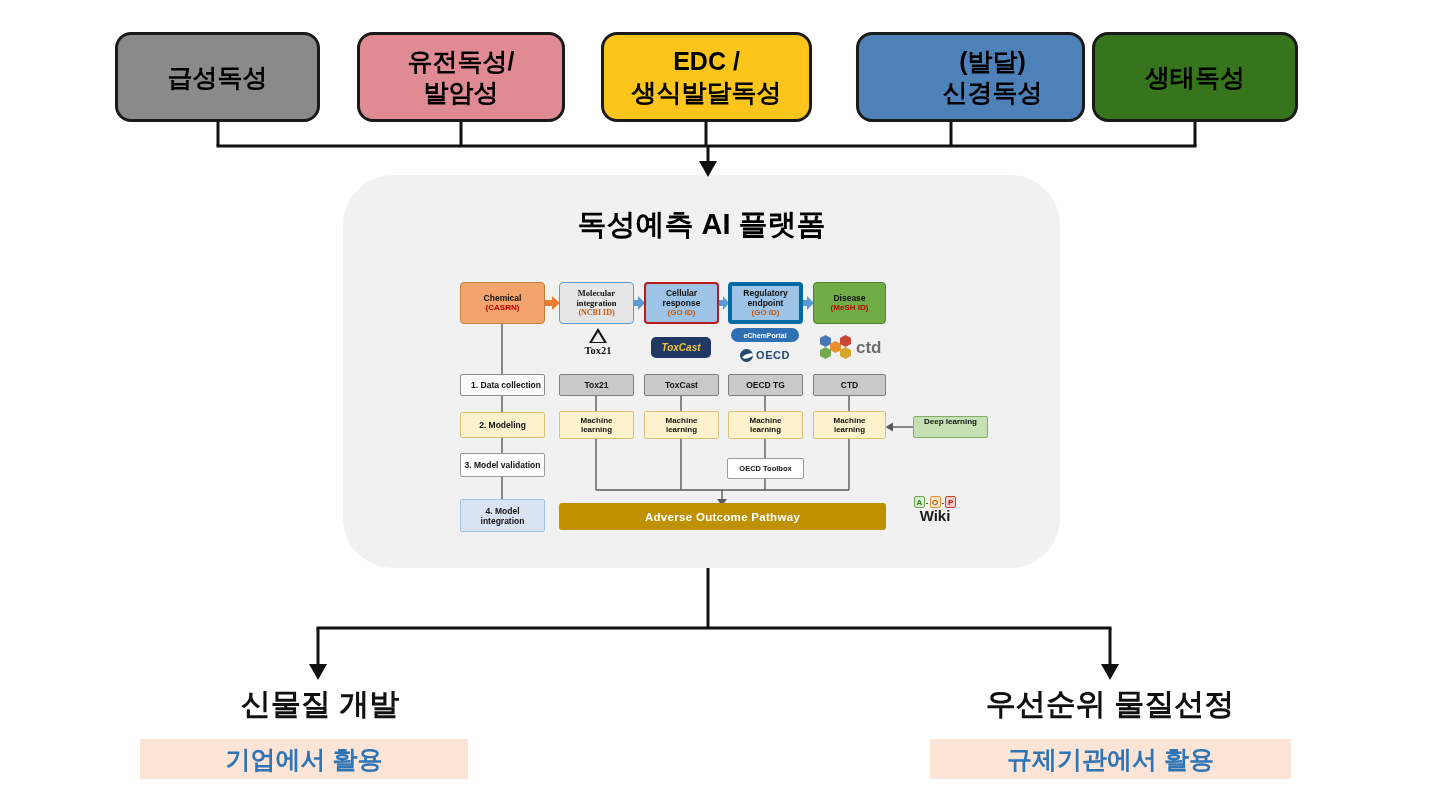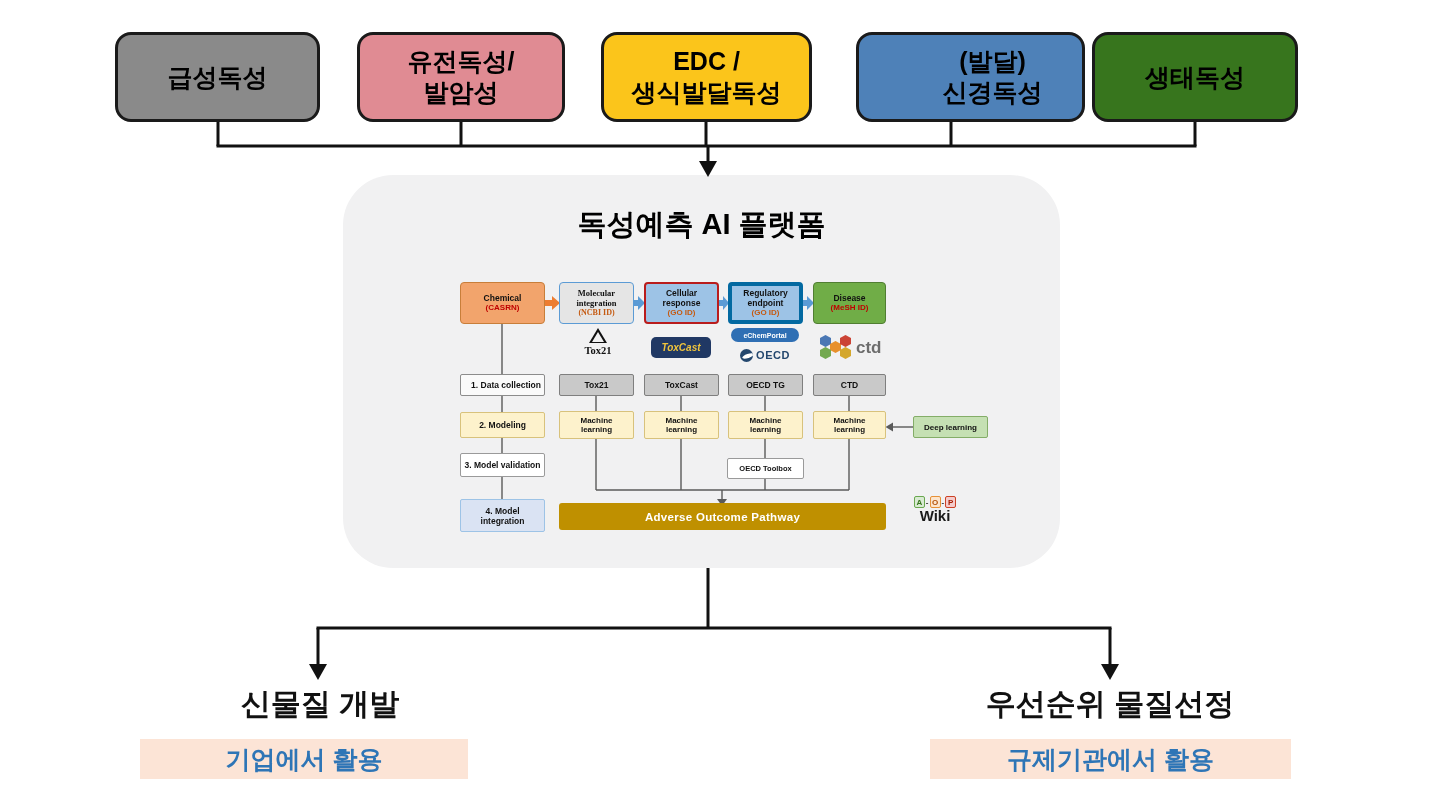--- a/index.html
+++ b/index.html
@@ -56,21 +56,21 @@
 
   
   .mlbox { position:absolute; top:411px; height:28px; width:75px; background:#fdf2cc;
            border:1px solid #d8c27c; border-radius:2px; z-index:2;
            display:flex; flex-direction:column; align-items:center; justify-content:center; }
   .mll { font-size:8px; font-weight:bold; color:#111; line-height:9.5px; }
   #ml1 { left:559px; } #ml2 { left:644px; } #ml3 { left:728px; } #ml4 { left:813px; width:73px; }
 
   #deepbox { position:absolute; left:913px; top:416px; width:75px; height:22px; background:#c5e0b3;
              border:1px solid #84ad68; border-radius:2px; z-index:2;
-             display:flex; align-items:center; justify-content:center; }
+             display:flex; justify-content:center; }
   #deepbox span { font-size:8px; font-weight:bold; color:#111; }
 
   #qsar { position:absolute; left:727px; top:458px; width:77px; height:21px; background:#ffffff;
           border:1px solid #9a9a9a; border-radius:2px; z-index:2;
           display:flex; align-items:center; justify-content:center; }
   #qsar span { font-size:7.5px; font-weight:bold; color:#111; }
 
   #aopbar { position:absolute; left:559px; top:503px; width:327px; height:27px; border-radius:3px;
             z-index:2; display:flex; align-items:center; justify-content:center; }
   #aopbar span { font-size:11.5px; font-weight:bold; color:#ffffff; letter-spacing:0.3px; }

